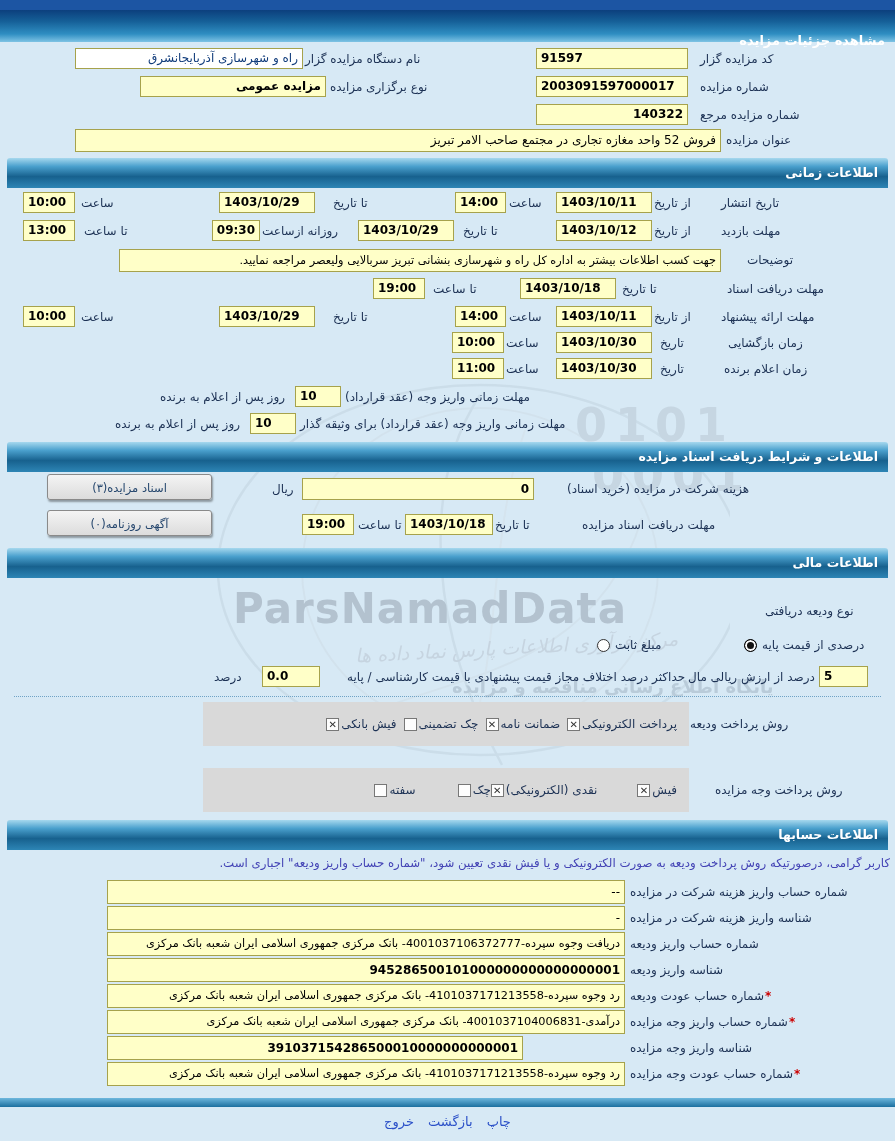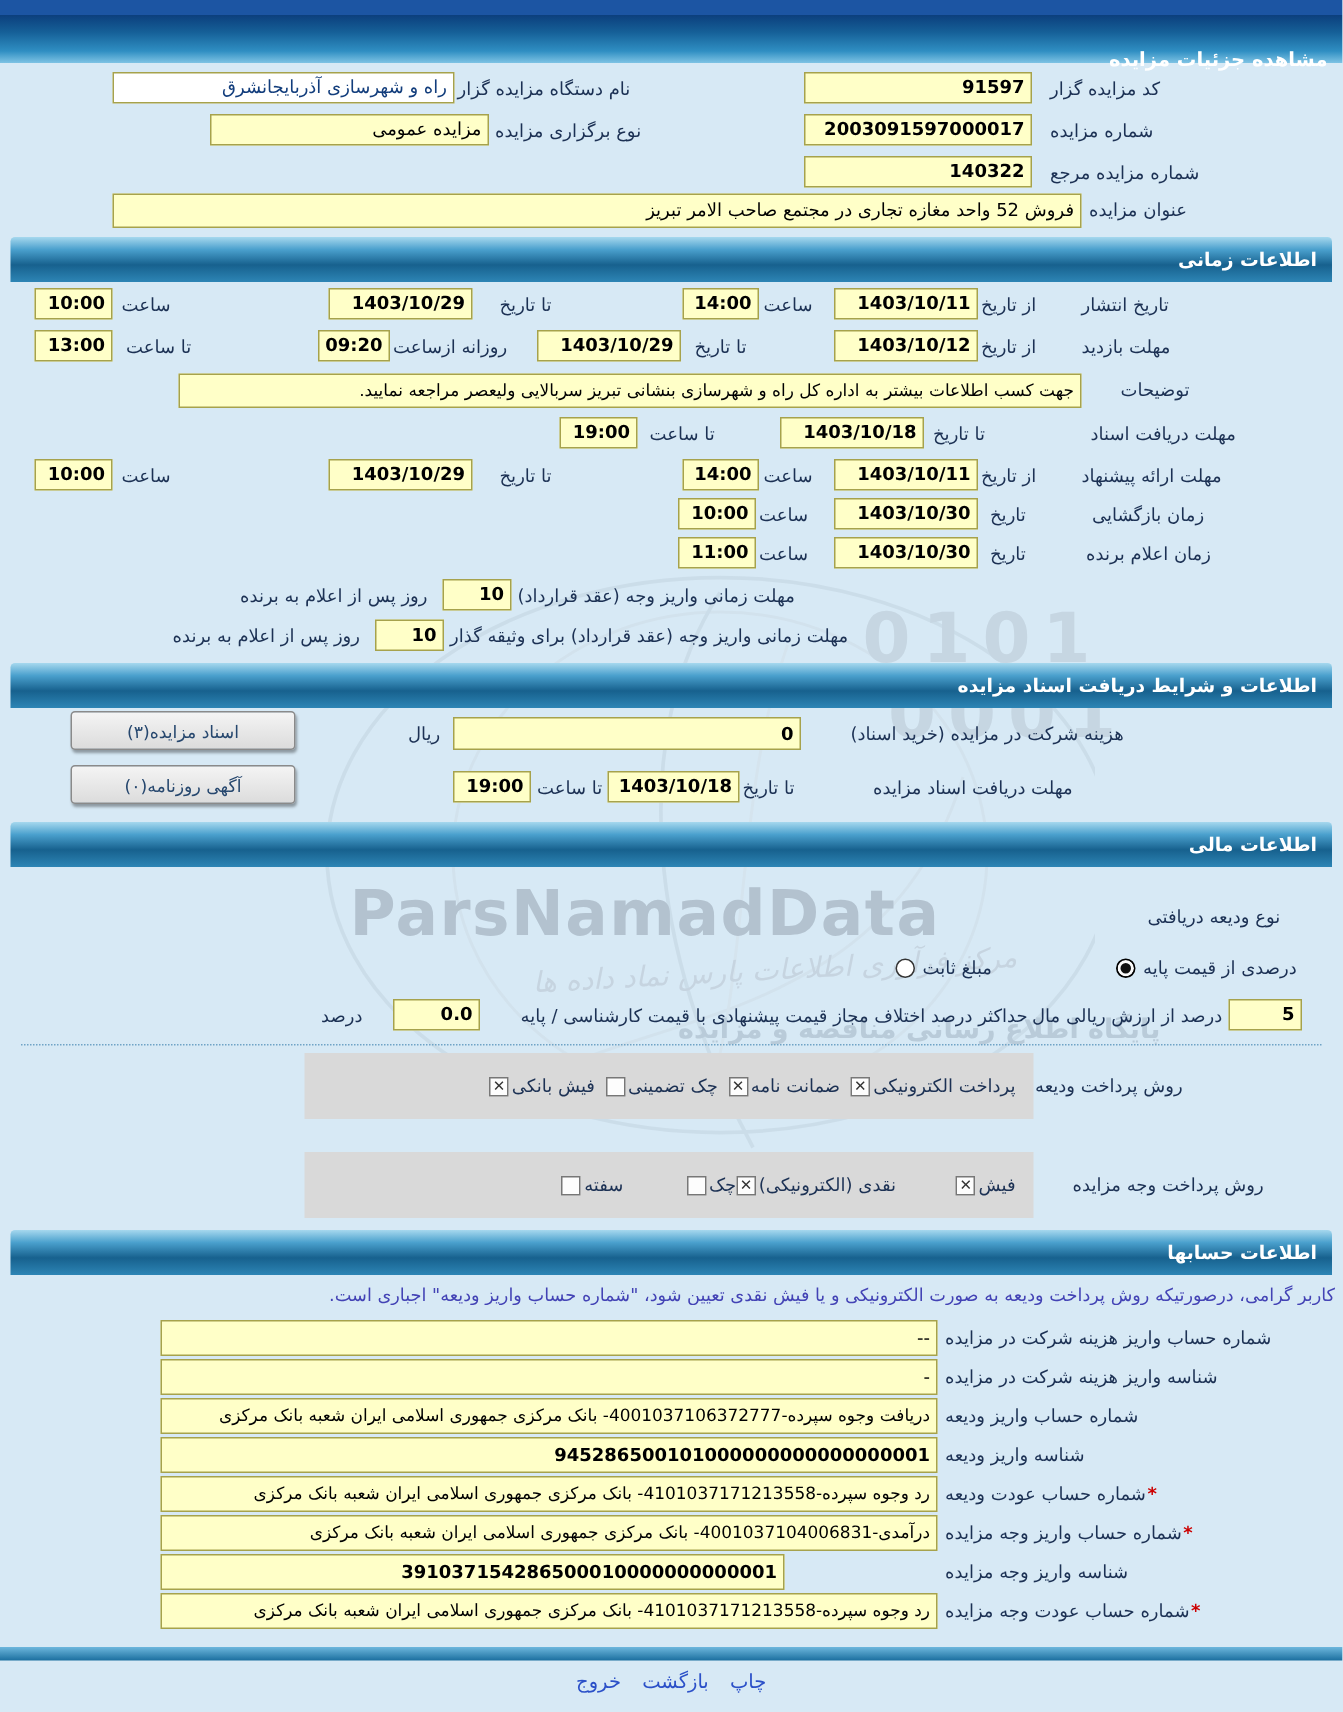--- a/index.html
+++ b/index.html
@@ -12,25 +12,25 @@
   .mainbar{position:absolute;left:0;right:0;top:10px;height:30px;color:#fff;font-weight:bold;
        font-size:13px;line-height:30px;padding:16px 10px;box-sizing:border-box;
        background:linear-gradient(180deg,#0c3f7d 0%,#155f97 35%,#2f8ec2 75%,#7ec3e4 100%)}
   .sbar{position:absolute;left:7px;right:7px;height:30px;border-radius:3px 3px 0 0;color:#fff;
        font-weight:bold;font-size:12.5px;line-height:30px;padding:0 10px;box-sizing:border-box;
        background:linear-gradient(180deg,#a6d8ee 0%,#4aa0cd 28%,#17618e 62%,#2d85b5 100%)}
   .lbl{position:absolute;white-space:nowrap;color:#1c3154;font-size:12px;line-height:22px}
   .star{color:#cc0000;font-weight:bold;margin-left:1px}
   .ibox{position:absolute;background:#ffffc8;border:1px solid #a6a24c;height:21px;box-sizing:border-box;
        font-size:12px;line-height:19px;color:#000;padding:0 4px;overflow:hidden;white-space:nowrap}
-  .c{text-align:right;font-weight:bold}
+  .c{text-align:left;font-weight:bold}
   .r{text-align:right;font-weight:bold}
   .rn{text-align:right;font-weight:normal;font-size:11.3px}
   .white{background:#ffffff;color:#123d7c;font-weight:normal;text-align:right}
-  .gbtn{position:absolute;width:150px;height:26px;line-height:26px;text-align:center;color:#26476e;
+  .gbtn{position:absolute;width:165px;height:26px;line-height:26px;text-align:center;color:#26476e;
        background:linear-gradient(#f4f4f4,#dcdcdc);border:1px solid #8a8a8a;border-radius:3px;
        box-shadow:1px 2px 2px rgba(0,0,0,.35);font-size:11.5px;box-sizing:border-box;cursor:pointer}
   .rdo{position:absolute;width:13px;height:13px;border:1px solid #333;border-radius:50%;background:#fff;box-sizing:border-box}
   .rdo.on{background:#111;box-shadow:inset 0 0 0 2px #fbfbfb;border-color:#000}
   .panel{position:absolute;left:203px;width:486px;height:44px;background:#d9d9d9;display:flex;
        direction:rtl;align-items:center;padding:0 12px;box-sizing:border-box}
   .chk-item{display:inline-flex;direction:ltr;align-items:center;gap:2px;font-size:12px;color:#1c3154;white-space:nowrap}
   .chk{width:13px;height:13px;border:1px solid #777;background:#fdfdfd;display:inline-block;position:relative;box-sizing:border-box}
   .chk.on::after{content:"\2715";position:absolute;left:0;top:-1px;width:11px;text-align:center;
        font-size:10px;font-weight:bold;color:#333;line-height:13px}
@@ -70,21 +70,21 @@
   </div>
 
   <div class="lbl ct" style="left:700px;top:48px">کد مزایده گزار</div>
   <div class="ibox c ct" style="left:536px;top:48px;width:152px">91597</div>
   <div class="lbl ct" style="left:305px;top:48px">نام دستگاه مزایده گزار</div>
   <div class="ibox white ct" style="left:75px;top:48px;width:228px">راه و شهرسازی آذربایجانشرق</div>
 
   <div class="lbl ct" style="left:700px;top:76px">شماره مزایده</div>
   <div class="ibox c ct" style="left:536px;top:76px;width:152px">2003091597000017</div>
   <div class="lbl ct" style="left:330px;top:76px">نوع برگزاری مزایده</div>
-  <div class="ibox r ct" style="left:140px;top:76px;width:186px;font-weight:normal">مزایده عمومی</div>
+  <div class="ibox r ct" style="left:140px;top:76px;width:186px;font-weight:bold">مزایده عمومی</div>
 
   <div class="lbl ct" style="left:700px;top:104px">شماره مزایده مرجع</div>
   <div class="ibox r ct" style="left:536px;top:104px;width:152px">140322</div>
 
   <div class="lbl ct" style="left:726px;top:129px">عنوان مزایده</div>
   <div class="ibox rn ct" style="left:75px;top:129px;width:646px;height:23px;line-height:21px;font-size:12px">فروش 52 واحد مغازه تجاری در مجتمع صاحب الامر  تبریز</div>
 
   <div class="sbar ct" style="top:158px">
     <span>اطلاعات زمانی</span>
   </div>
@@ -98,21 +98,21 @@
   <div class="ibox c ct" style="left:219px;top:192px;width:96px">1403/10/29</div>
   <div class="lbl ct" style="left:81px;top:192px">ساعت</div>
   <div class="ibox c ct" style="left:23px;top:192px;width:52px">10:00</div>
 
   <div class="lbl ct" style="left:721px;top:220px">مهلت بازدید</div>
   <div class="lbl ct" style="left:654px;top:220px">از تاریخ</div>
   <div class="ibox c ct" style="left:556px;top:220px;width:96px">1403/10/12</div>
   <div class="lbl ct" style="left:463px;top:220px">تا تاریخ</div>
   <div class="ibox c ct" style="left:358px;top:220px;width:96px">1403/10/29</div>
   <div class="lbl ct" style="left:262px;top:220px">روزانه ازساعت</div>
-  <div class="ibox c ct" style="left:212px;top:220px;width:48px">09:20</div>
+  <div class="ibox c ct" style="left:212px;top:220px;width:48px">09:30</div>
   <div class="lbl ct" style="left:84px;top:220px">تا ساعت</div>
   <div class="ibox c ct" style="left:23px;top:220px;width:52px">13:00</div>
 
   <div class="lbl ct" style="left:747px;top:249px">توضیحات</div>
   <div class="ibox rn ct" style="left:119px;top:249px;width:602px;height:23px;line-height:21px">جهت کسب اطلاعات بیشتر به اداره کل راه و شهرسازی بنشانی تبریز سربالایی ولیعصر مراجعه نمایید.</div>
 
   <div class="lbl ct" style="left:727px;top:278px">مهلت دریافت اسناد</div>
   <div class="lbl ct" style="left:622px;top:278px">تا تاریخ</div>
   <div class="ibox c ct" style="left:520px;top:278px;width:96px">1403/10/18</div>
   <div class="lbl ct" style="left:433px;top:278px">تا ساعت</div>

